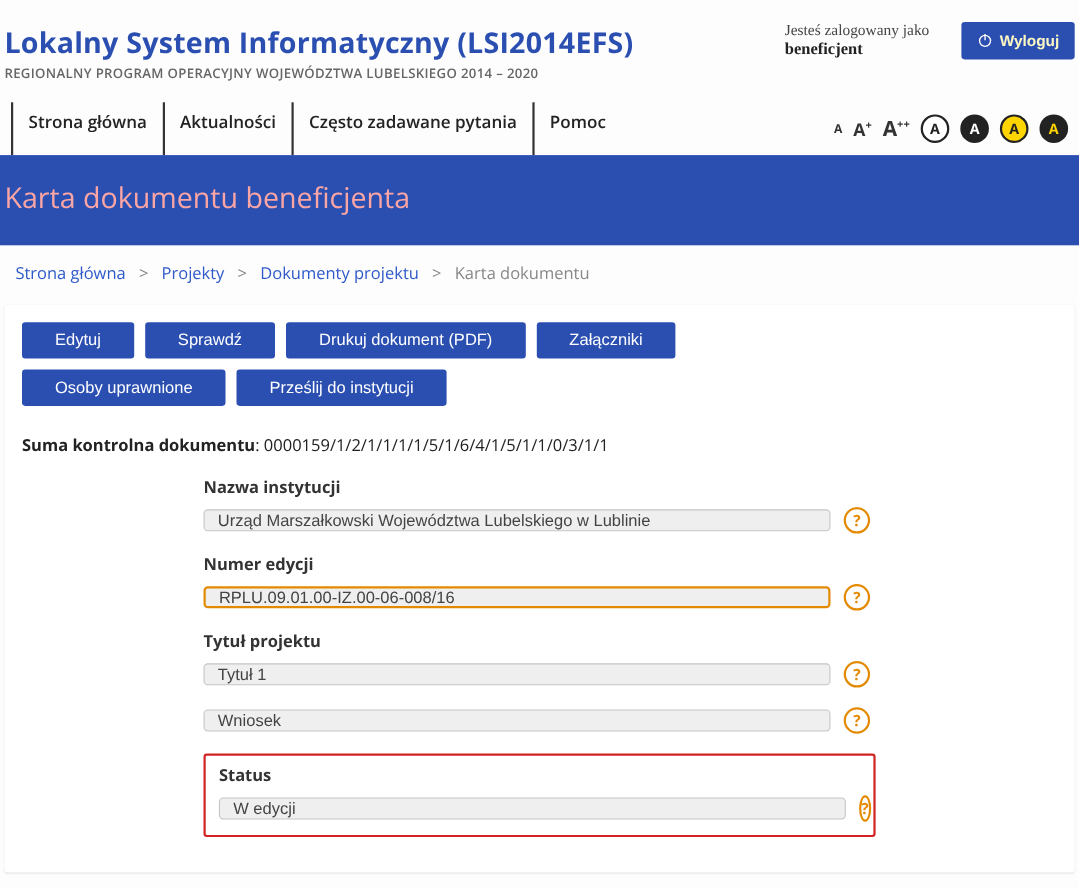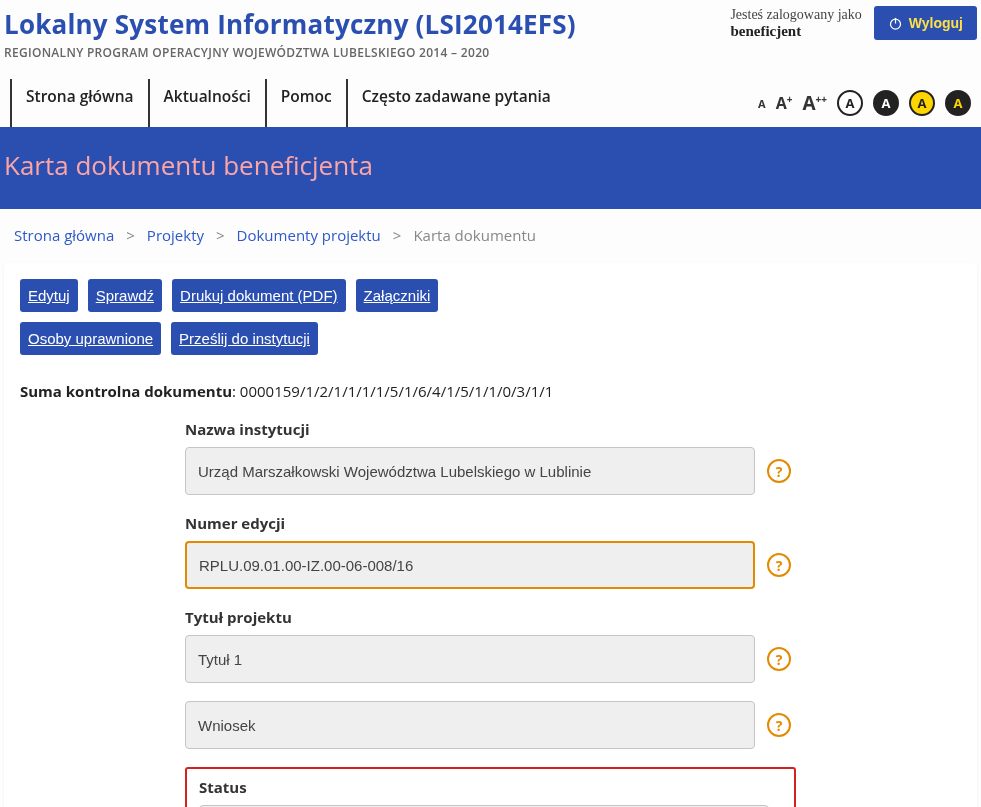--- a/index.html
+++ b/index.html
@@ -3,21 +3,21 @@
   <meta charset="utf-8">
   <style>
     * { margin: 0; padding: 0; box-sizing: border-box; }
     body {
       font-family: "Segoe UI", "Open Sans", Arial, sans-serif;
       background: #fdfdfd;
       width: 981px;
       color: #333;
     }
     .header {
-      padding: 6px 4px 4px 4px;
+      padding: 20px 4px 4px 4px;
       display: flex;
       justify-content: space-between;
       align-items: flex-start;
     }
     .header-left { }
     .site-title {
       color: #2b4fb1;
       font-size: 26px;
       font-weight: 700;
       letter-spacing: 0.2px;
@@ -42,30 +42,31 @@
       font-family: Liberation Serif, serif;
     }
     .login-info strong {
       display: block;
       font-weight: 700;
       color: #222;
       font-size: 15px;
     }
     .logout-btn {
       background: #2b4fb1;
-      color: #fde047;
+      color: #fef9c3;
       border: none;
       padding: 9px 14px;
       font-size: 14px;
       font-weight: 600;
       border-radius: 3px;
       display: inline-flex;
-      align-items: flex-end;
+      align-items: flex-start;
       gap: 6px;
       cursor: pointer;
+      margin-left: 17px;
     }
     .logout-btn svg { width: 15px; height: 15px; fill: none; stroke: #fff; stroke-width: 2; }
     .navbar {
       display: flex;
       justify-content: space-between;
       align-items: center;
       padding: 14px 10px 0 10px;
     }
     .nav-links { display: flex; }
     .nav-links .nav-item {
@@ -126,26 +127,25 @@
     .action-row {
       display: flex;
       flex-wrap: wrap;
       gap: 10px;
       margin-bottom: 10px;
     }
     .btn {
       background: #2b4fb1;
       color: #fff;
       border: none;
-      padding: 8px 8px;
+      padding: 8px 30px;
       font-size: 15px;
       border-radius: 3px;
       cursor: pointer;
       font-weight: 500;
-      text-decoration: underline;
     }
     .checksum {
       margin: 26px 0 18px;
       font-size: 15px;
       color: #222;
     }
     .checksum b { font-weight: 700; }
     .form-area {
       padding: 0 165px 10px;
     }
@@ -160,21 +160,21 @@
     .field-line {
       display: flex;
       align-items: center;
       gap: 12px;
     }
     .field-input {
       flex: 0 0 570px;
       background: #efefef;
       border: 1px solid #c5c5c5;
       border-radius: 4px;
-      height: 48px;
+      height: 20px;
       padding: 0 12px;
       font-size: 15px;
       color: #444;
     }
     .help {
       width: 24px; height: 24px;
       border: 2px solid #e38a00;
       border-radius: 50%;
       display: inline-flex;
       align-items: center;
@@ -214,22 +214,22 @@
         </svg>
       <span>Wyloguj</span>
     </button>
   </div>
 </div>
 
 <div class="navbar">
   <div class="nav-links">
     <div class="nav-item">Strona główna</div>
     <div class="nav-item">Aktualności</div>
+    <div class="nav-item">Często zadawane pytania</div>
     <div class="nav-item">Pomoc</div>
-    <div class="nav-item">Często zadawane pytania</div>
   </div>
   <div class="access-tools">
     <span class="font-a">A</span>
     <span class="font-ap"><span>A</span><sup>+</sup></span>
     <span class="font-app"><span>A</span><sup>++</sup></span>
     <span class="circle c1">A</span>
     <span class="circle c2">A</span>
     <span class="circle c3">A</span>
     <span class="circle c4">A</span>
   </div>

